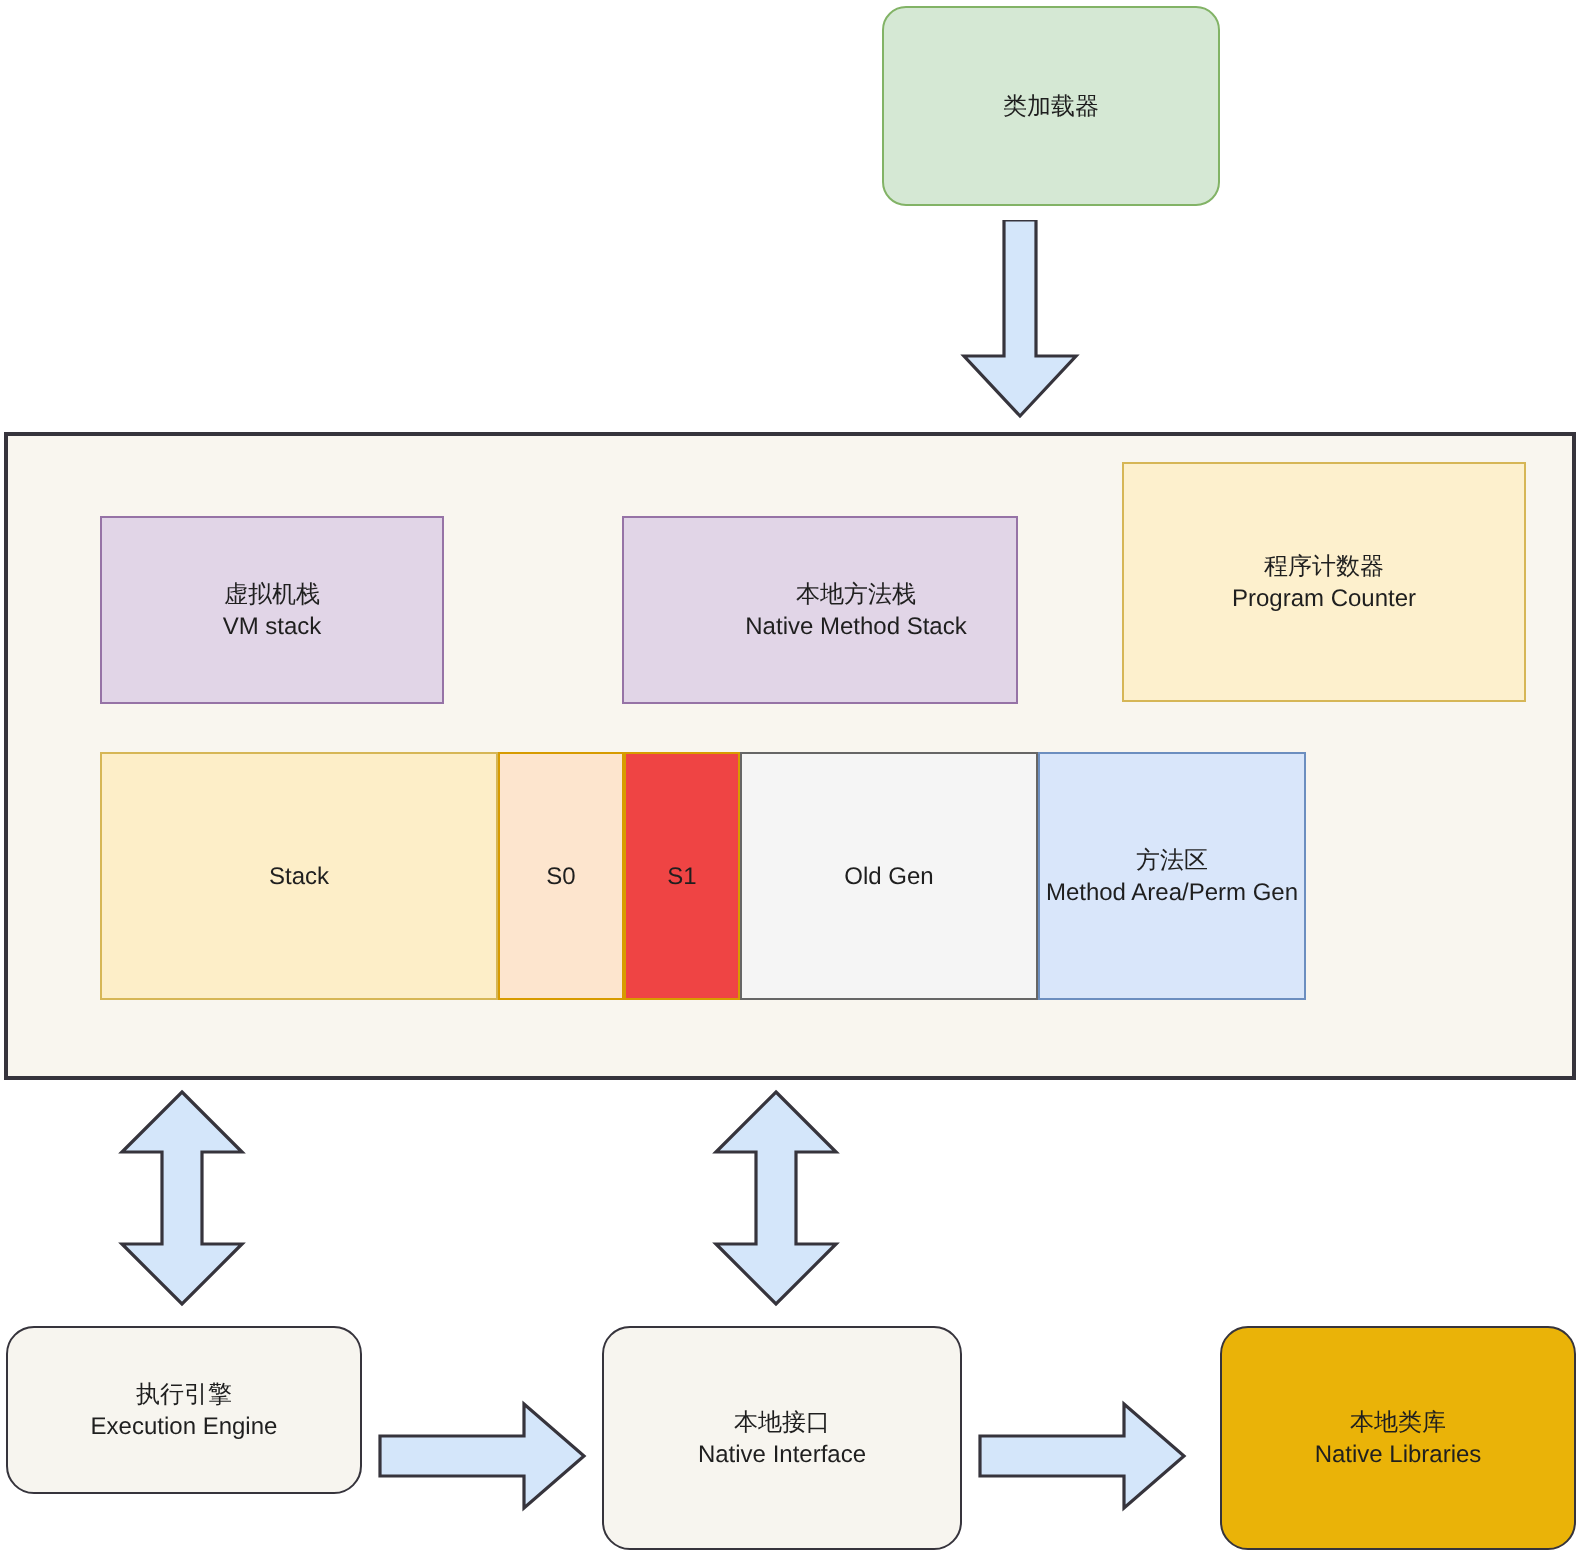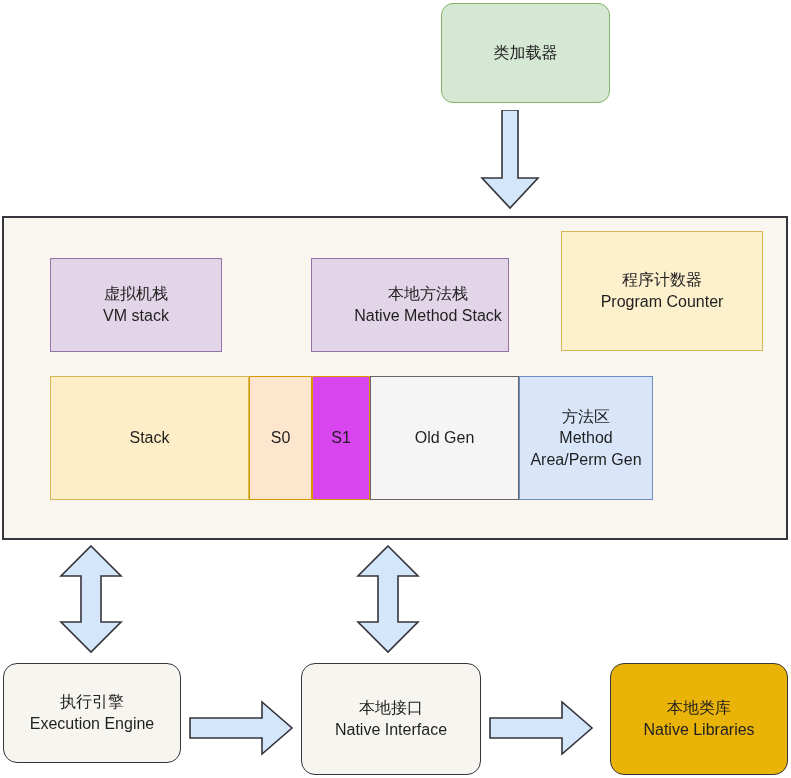--- a/index.html
+++ b/index.html
@@ -16,21 +16,21 @@
   }
   .node {
     position: absolute;
     box-sizing: border-box;
     display: flex;
     align-items: center;
     justify-content: center;
     text-align: center;
     line-height: 1.35;
     color: #1f1f1f;
-    font-size: 16px;
+    font-size: 12px;
     white-space: pre-line;
   }
 
   
   #class-loader {
     left: 441px; top: 3px; width: 169px; height: 100px;
     background: #d5e8d4;
     border: 1.5px solid #82b366;
     border-radius: 12px;
   }
@@ -67,37 +67,37 @@
     background: #fdeec8;
     border: 1.2px solid #d6b656;
   }
   #survivor-0 {
     left: 249px; top: 376px; width: 63px; height: 124px;
     background: #fde5ce;
     border: 1.2px solid #d79b00;
   }
   #survivor-1 {
     left: 312px; top: 376px; width: 58px; height: 124px;
-    background: #d946ef;
+    background: #ef4444;
     border: 1.2px solid #d79b00;
   }
   #old-gen {
     left: 370px; top: 376px; width: 149px; height: 124px;
     background: #f5f5f5;
     border: 1.2px solid #666666;
   }
   #method-area {
     left: 519px; top: 376px; width: 134px; height: 124px;
     background: #d9e6fa;
     border: 1.2px solid #6c8ebf;
   }
 
   
   #execution-engine {
-    left: 3px; top: 663px; width: 178px; height: 100px;
+    left: 3px; top: 663px; width: 178px; height: 84px;
     background: #f7f5ef;
     border: 1.4px solid #36343c;
     border-radius: 14px;
   }
   #native-interface {
     left: 301px; top: 663px; width: 180px; height: 112px;
     background: #f7f5ef;
     border: 1.4px solid #36343c;
     border-radius: 14px;
   }

